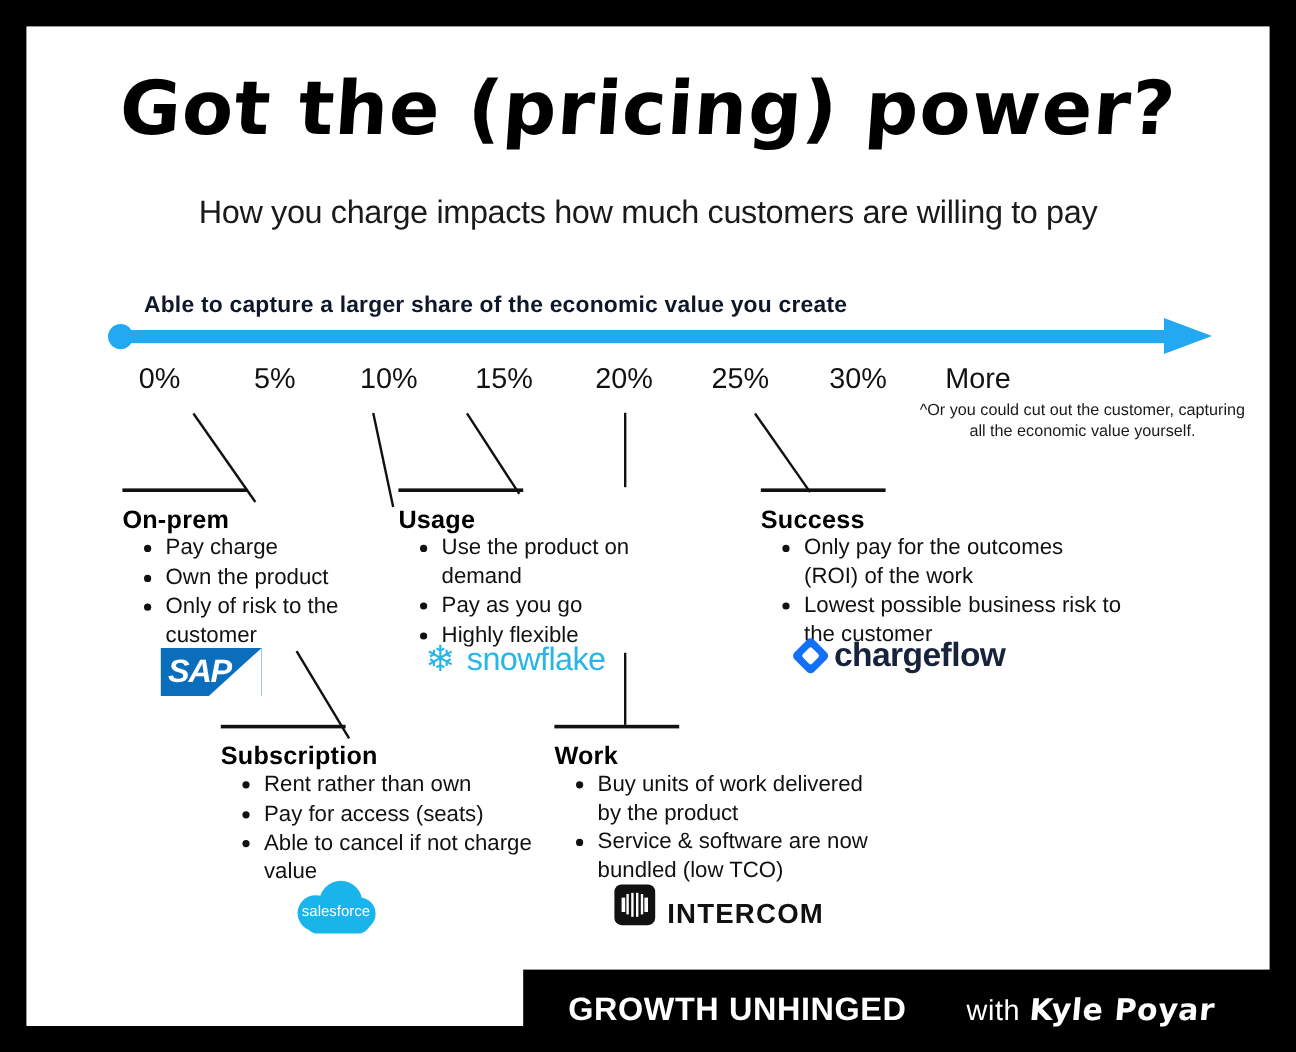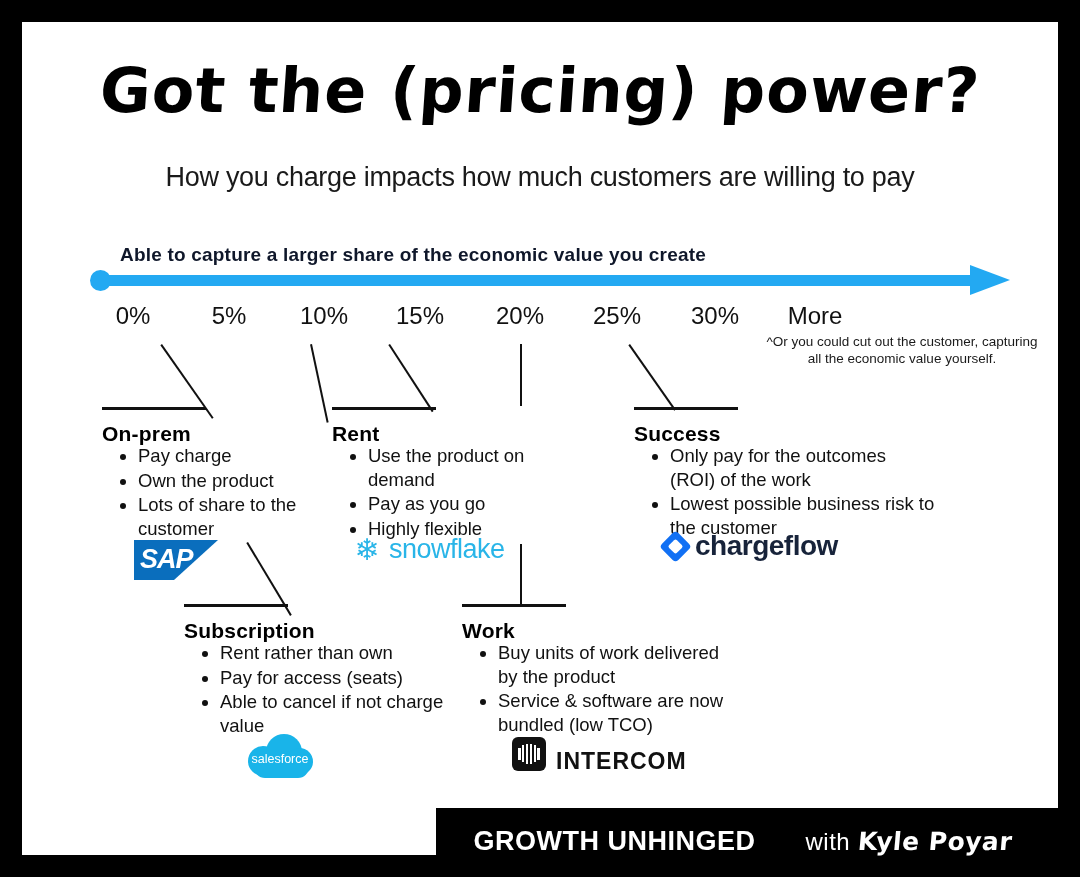--- a/index.html
+++ b/index.html
@@ -314,30 +314,30 @@
     <div class="underline" style="left:80px;  top:385px; width:104px;"></div>
     <div class="underline" style="left:310px; top:385px; width:104px;"></div>
     <div class="underline" style="left:612px; top:385px; width:104px;"></div>
     <div class="underline" style="left:162px; top:582px; width:104px;"></div>
     <div class="underline" style="left:440px; top:582px; width:104px;"></div>
 
     <div class="card-title" style="left:80px; top:400px;">On-prem</div>
     <ul class="bullets" style="left:96px; top:422px; width:210px;">
       <li>Pay charge</li>
       <li>Own the product</li>
-      <li>Lots of share to the customer</li>
+      <li>Only of risk to the customer</li>
     </ul>
     <div class="logo" style="left:112px; top:518px;">
       <div class="sap-logo">
         <div class="sap-tri"></div>
         <div class="sap-text">SAP</div>
       </div>
     </div>
 
-    <div class="card-title" style="left:310px; top:400px;">Rent</div>
+    <div class="card-title" style="left:310px; top:400px;">Usage</div>
     <ul class="bullets" style="left:326px; top:422px; width:215px;">
       <li>Use the product on demand</li>
       <li>Pay as you go</li>
       <li>Highly flexible</li>
     </ul>
     <div class="logo" style="left:330px; top:512px;">
       <div class="snowflake-wrap">
         <div class="snow-mark">❄</div>
         <div class="snow-text">snowflake</div>
       </div>

